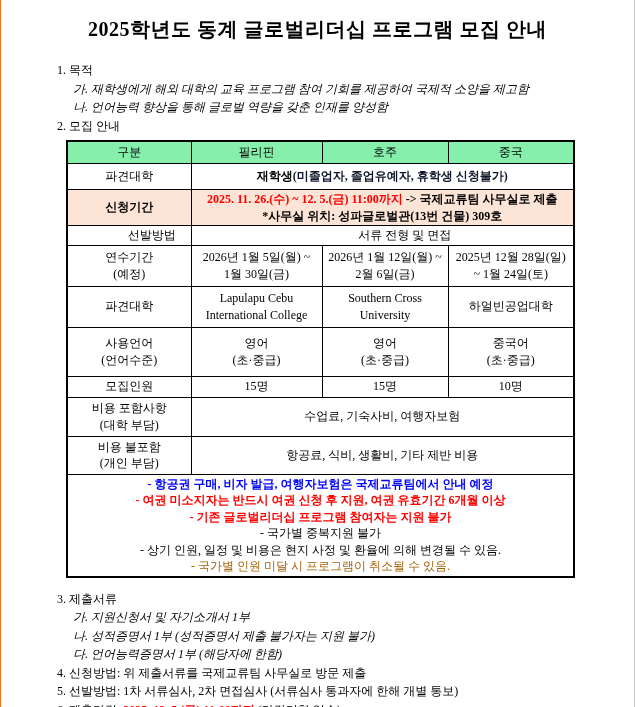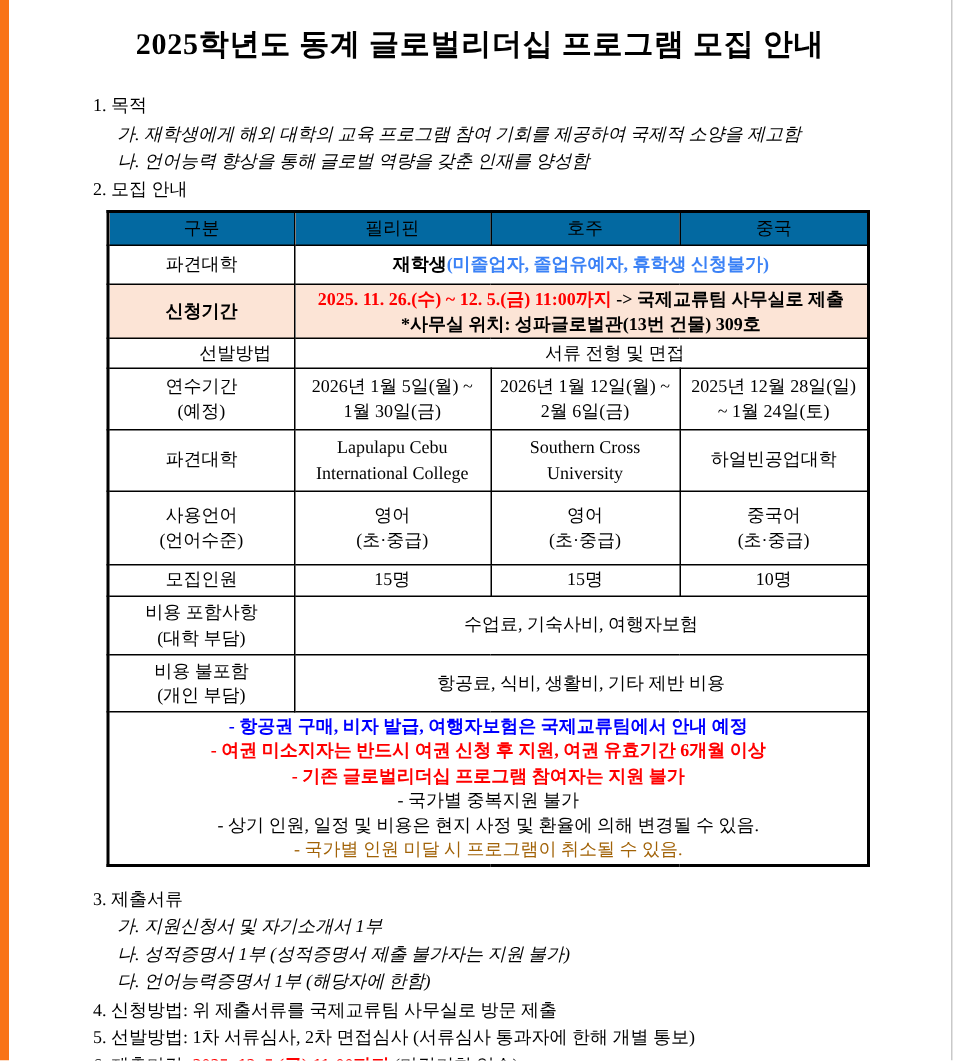--- a/index.html
+++ b/index.html
@@ -6,21 +6,21 @@
   body{
     width:637px;height:707px;
     background:#ffffff;
     font-family:"Liberation Serif","DejaVu Serif",serif;
     font-size:12px;color:#000;
     position:relative;
     overflow:hidden;
   }
   .page{
     width:635px;height:707px;
-    border-left:6px solid #f97316;
+    border-left:1px solid #f97316;
     border-right:1px solid #c9c9c9;
     box-sizing:border-box;
     padding-top:14px;
   }
   .doc-title{
     font-size:20px;
     font-weight:700;
     text-align:center;
     margin:2px 0 18px 0;
     letter-spacing:0.5px;
@@ -37,34 +37,34 @@
     border:2px solid #000;
   }
   table.recruit td{
     border:1px solid #000;
     text-align:center;
     vertical-align:middle;
     padding:1px 3px;
     line-height:16.5px;
     overflow:hidden;
   }
-  tr.r-head td{ background:#0369a1; height:19px; }
+  tr.r-head td{ background:#86efac; height:19px; }
   tr.r-target td{ height:23px; }
   tr.r-applyperiod td{ background:#fce4d6; height:33px; font-weight:700; }
   tr.r-selection td{ height:16px;padding-left:48px; }
   tr.r-training td{ height:38px; }
   tr.r-univ td{ height:38px; }
   tr.r-lang td{ height:46px; }
   tr.r-capacity td{ height:18px; }
   tr.r-cost1 td{ height:36px; }
   tr.r-cost2 td{ height:35px; }
   .prewrap{ white-space:pre-line; }
   .bold{ font-weight:700; }
   .t-red{ color:#ff0000; }
-  .t-blue{ color:#3b82f6; }
+  .t-blue{ color:#0f172a; }
   td.notes-cell{
     text-align:left;
     padding:5px 8px 6px 8px;
     line-height:17.2px;
   }
   .note-line{ white-space:nowrap; }
   .note-bold{ font-weight:700; }
 </style>
 </head>
 <body>

